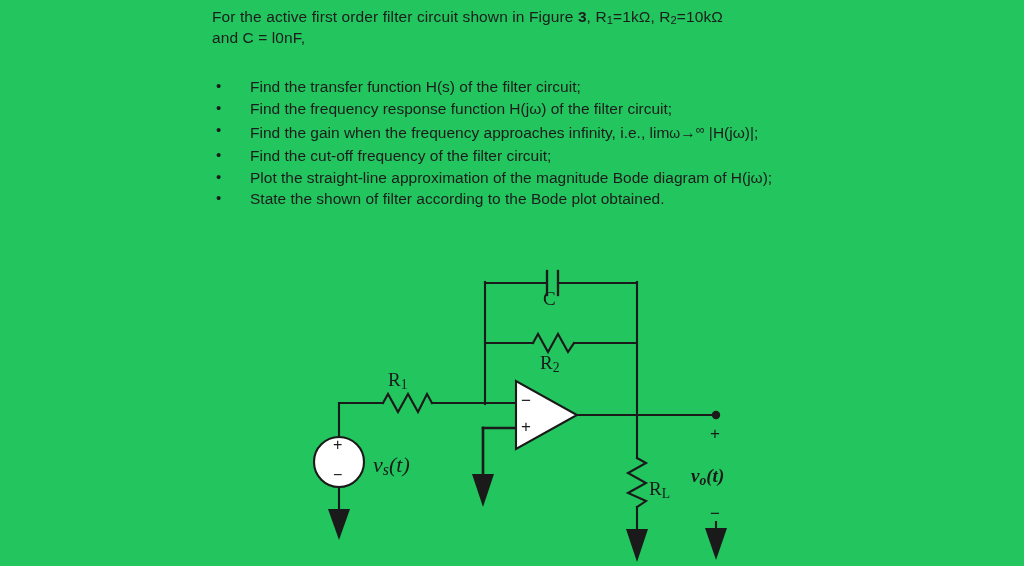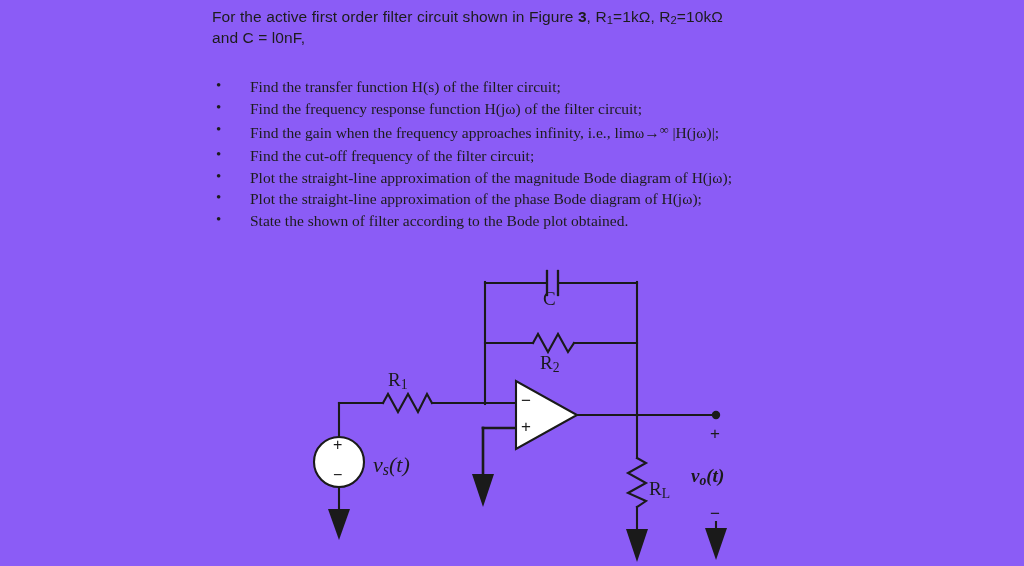--- a/index.html
+++ b/index.html
@@ -13,21 +13,21 @@
     height: 566px;
     font-family: "Liberation Sans", sans-serif;
     color: #1a1a1a;
     position: relative;
     overflow: hidden;
   }
   #page {
     position: relative;
     width: 1024px;
     height: 566px;
-    background: #8b5cf6;
+    background: #22c55e;
   }
   
   .prompt {
     position: absolute;
     left: 212px;
     top: 6px;
     width: 700px;
     font-size: 15.5px;
     line-height: 21px;
     color: #1c1c1c;
@@ -46,21 +46,20 @@
     position: absolute;
     left: 212px;
     top: 76px;
     width: 760px;
     list-style: none;
     margin: 0;
     padding: 0;
     font-size: 15.5px;
     line-height: 21.8px;
     color: #1c1c1c;
-    font-family: Liberation Serif, serif;
   }
   .tasks li {
     position: relative;
     padding-left: 38px;
     white-space: nowrap;
   }
   .tasks li::before {
     content: "\2022";
     position: absolute;
     left: 4px;
@@ -115,21 +114,20 @@
     <span>For the active first order filter circuit shown in Figure </span><span class="fig-num">3</span><span>, R</span><sub>1</sub><span>=1kΩ, R</span><sub>2</sub><span>=10kΩ</span><br>
     <span>and C = l0nF,</span>
   </div>
 
   <ul class="tasks">
     <li>Find the transfer function H(s) of the filter circuit;</li>
     <li>Find the frequency response function H(jω) of the filter circuit;</li>
     <li><span>Find the gain when the frequency approaches infinity, i.e.,  lim</span><span class="lim-sub">ω</span><span>→</span><span class="inf">∞</span><span> |H(jω)|;</span></li>
     <li>Find the cut-off frequency of the filter circuit;</li>
     <li>Plot the straight-line approximation of the magnitude Bode diagram of H(jω);</li>
-    <li>Plot the straight-line approximation of the phase Bode diagram of H(jω);</li>
     <li>State the shown of filter according to the Bode plot obtained.</li>
   </ul>
 
   <svg id="circuit" viewBox="0 0 1024 566">
     <defs>
       <marker id="gndArrow" markerWidth="14" markerHeight="16" refX="7" refY="15" orient="auto" markerUnits="userSpaceOnUse">
         <path d="M1,0 L13,0 L7,16 Z" fill="#1a1a1a"></path>
       </marker>
     </defs>
 

